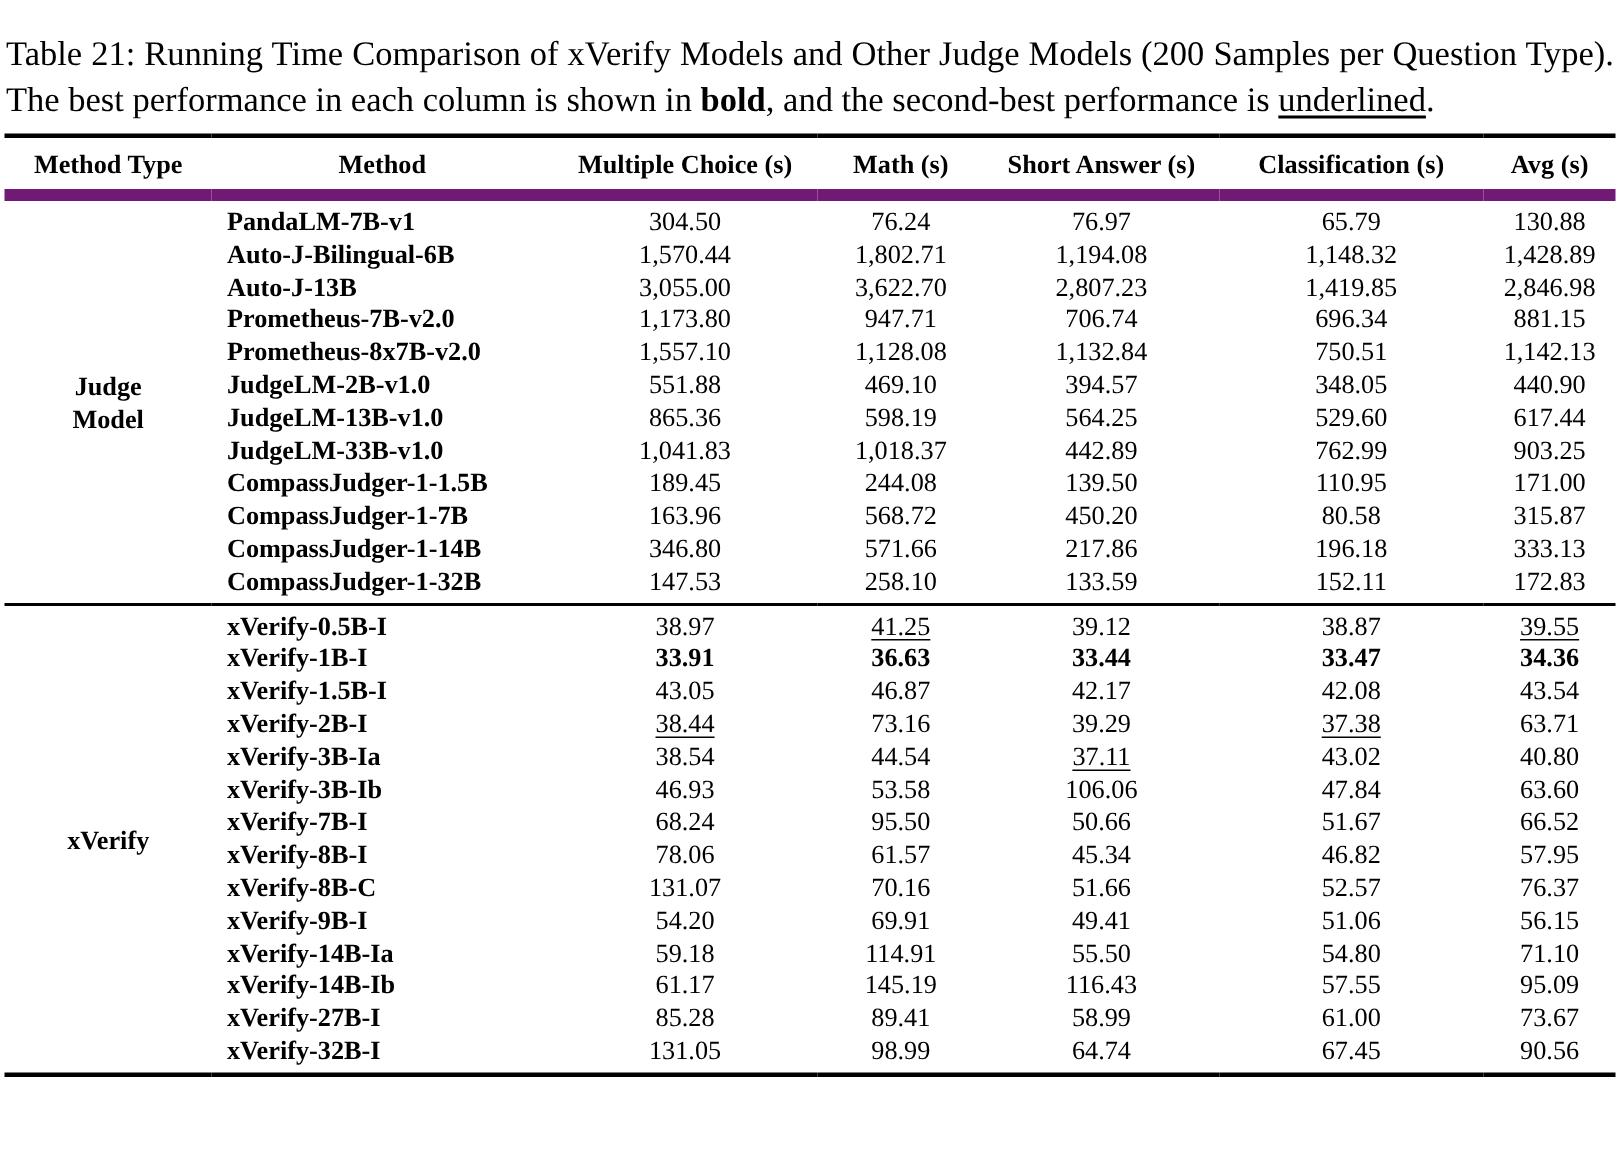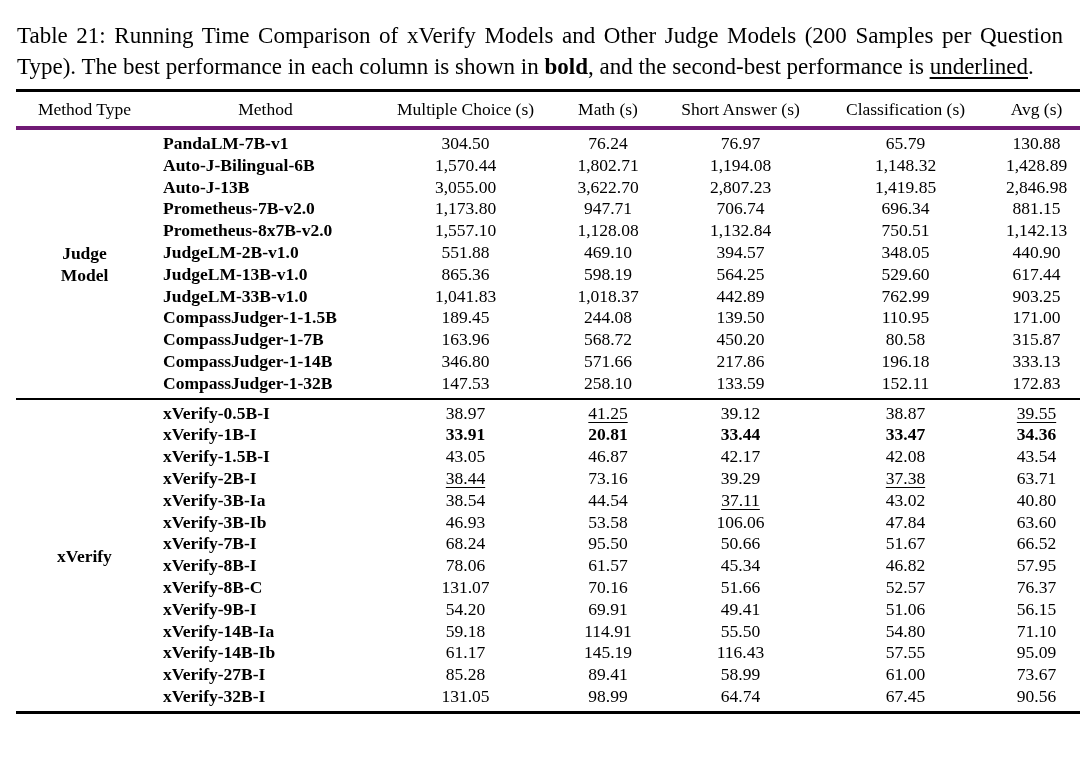--- a/index.html
+++ b/index.html
@@ -1,42 +1,42 @@
 <!DOCTYPE html>
 <html><head>
 <meta charset="utf-8">
 <style>
   html, body { margin: 0; padding: 0; background: #ffffff; }
   body {
     width: 1080px; height: 783px; overflow: hidden;
     font-family: "Liberation Serif", "DejaVu Serif", serif;
     color: #000000;
   }
-  .page { padding: 0 16px; }
+  .page { padding: 0 3px; }
   .caption {
     font-size: 23px;
     line-height: 30.5px;
     text-align: justify;
     margin: 0 1px 7px 1px;
     padding-top: 21px;
   }
   .caption .u { text-decoration: underline; text-underline-offset: 3px; }
   table {
     width: 100%;
     border-collapse: collapse;
     table-layout: fixed;
     border-top: 3px solid #000;
     border-bottom: 3px solid #000;
     font-size: 17.5px;
   }
   th {
-    font-weight: normal;
+    font-weight: bold;
     text-align: center;
     padding: 7px 2px 6px 2px;
-    border-bottom: 4px solid #701a75;
+    border-bottom: 8px solid #701a75;
     white-space: nowrap;
     font-size: 17.5px;
     margin-top: 39px;
   }
   th.th-method-type { text-align: center; }
   td {
     line-height: 21.8px;
     height: 21.8px;
     padding: 0 2px;
     text-align: center;
@@ -196,21 +196,21 @@
           <td class="method">xVerify-0.5B-I</td>
           <td class="num">38.97</td>
           <td class="num underline">41.25</td>
           <td class="num">39.12</td>
           <td class="num">38.87</td>
           <td class="num underline">39.55</td>
         </tr>
         <tr>
           <td class="method">xVerify-1B-I</td>
           <td class="num bold">33.91</td>
-          <td class="num bold">20.81</td>
+          <td class="num bold">36.63</td>
           <td class="num bold">33.44</td>
           <td class="num bold">33.47</td>
           <td class="num bold">34.36</td>
         </tr>
         <tr>
           <td class="method">xVerify-1.5B-I</td>
           <td class="num">43.05</td>
           <td class="num">46.87</td>
           <td class="num">42.17</td>
           <td class="num">42.08</td>

